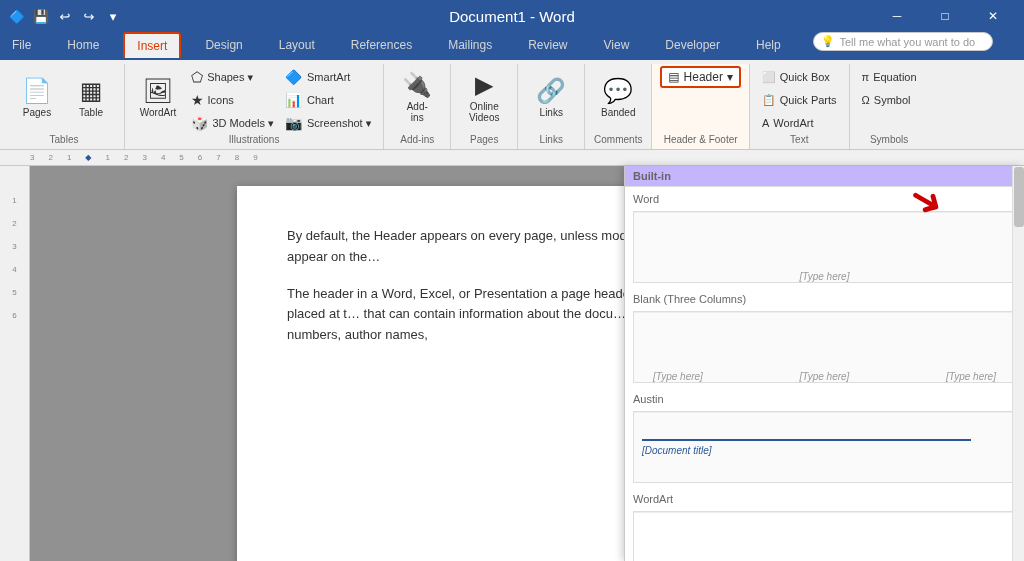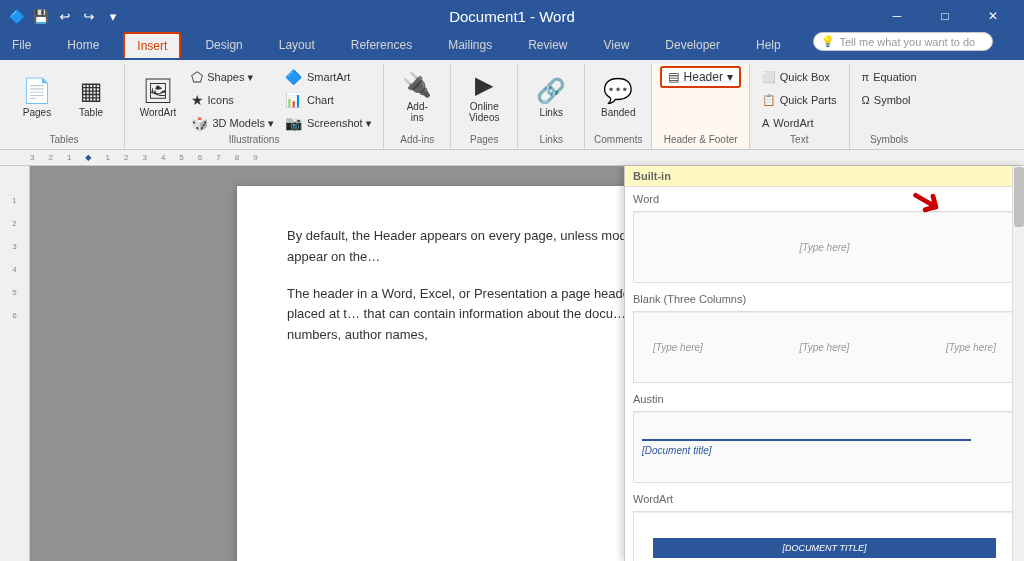--- a/index.html
+++ b/index.html
@@ -170,21 +170,21 @@
       top: 0;
       width: 400px;
       height: 100%;
       background: white;
       border-left: 1px solid #c8c8c8;
       box-shadow: -2px 0 8px rgba(0,0,0,0.2);
       overflow-y: auto;
       z-index: 100;
     }
     .dropdown-panel-header {
-      background: #fef9c3;
+      background: #c4b5fd;
       padding: 4px 8px;
       font-size: 11px;
       color: #666;
       border-bottom: 1px solid #ddd;
       font-weight: 600;
     }
     .dropdown-section-label {
       padding: 6px 8px 2px;
       font-size: 11px;
       color: #666;
@@ -192,21 +192,21 @@
     .header-template {
       margin: 4px 8px;
       border: 1px solid #ddd;
       cursor: pointer;
     }
     .header-template-preview {
       background: #fafafa;
       border-top: 1px solid #eee;
       height: 70px;
       display: flex;
-      align-items: center;
+      align-items: flex-end;
       justify-content: center;
       font-size: 10px;
       color: #999;
       font-style: italic;
       position: relative;
     }
     .header-template-preview.banded-preview {
       background: white;
     }
     .banded-bar {

